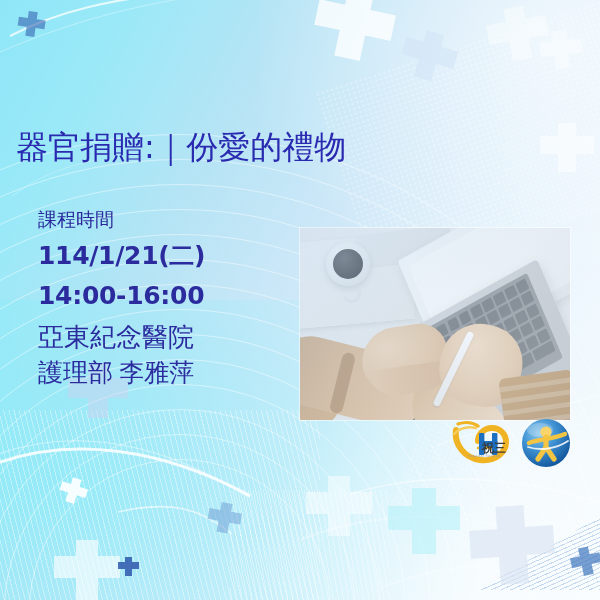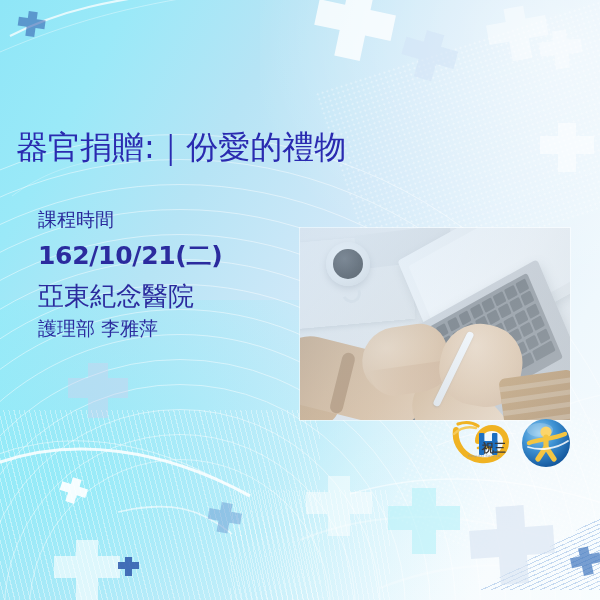--- a/index.html
+++ b/index.html
@@ -136,21 +136,21 @@
     left: 38px; top: 210px;
     color: #2b2b9e;
     white-space: nowrap;
   }
   .info .row { line-height: 1.0; }
   .row-label   { font-size: 19px; font-weight: 400; margin-bottom: 14px; color:#29299b; }
   .row-date    { font-size: 25px; font-weight: 700; margin-bottom: 15px; letter-spacing:-0.3px;}
   .row-time    { font-size: 25px; font-weight: 700; margin-bottom: 16px; letter-spacing:-0.3px;}
   .row-teacher { font-size: 20px; font-weight: 400; margin-bottom: 9px; }
   .row-org     { font-size: 26px; font-weight: 400; margin-bottom: 10px; }
-  .row-person  { font-size: 19px; font-weight: 400; }
+  .row-person  { font-size: 25px; font-weight: 400; font-family: Liberation Serif, serif; }
 
   
   .photo {
     position: absolute;
     left: 300px; top: 228px;
     width: 270px; height: 192px;
     overflow: hidden;
     background: #e9ebee;
     box-shadow: 0 0 0 1px rgba(255,255,255,0.5);
   }
@@ -383,21 +383,22 @@
         <path d="M18,18 h9 v-7 h9 v7 h9 v9 h-9 v9 h-9 v-9 h-9 z" fill="rgba(46,88,172,0.55)" transform="rotate(8 28 24)"></path>
       </g>
     </svg>
   </div>
 
 
   <div class="headline-2">器官捐贈:｜份愛的禮物</div>
 
   <div class="info">
     <div class="row row-label">課程時間</div>
-    <div class="row row-date">162/10/21(二)</div>
+    <div class="row row-date">114/1/21(二)</div>
+    <div class="row row-time">14:00-16:00</div>
     <div class="row row-org">亞東紀念醫院</div>
     <div class="row row-person">護理部 李雅萍</div>
   </div>
 
   <div class="photo">
     <div class="scene">
       <div class="desk"></div>
       <div class="paper"></div>
       <div class="paper2"></div>
       <div class="mug"></div>

